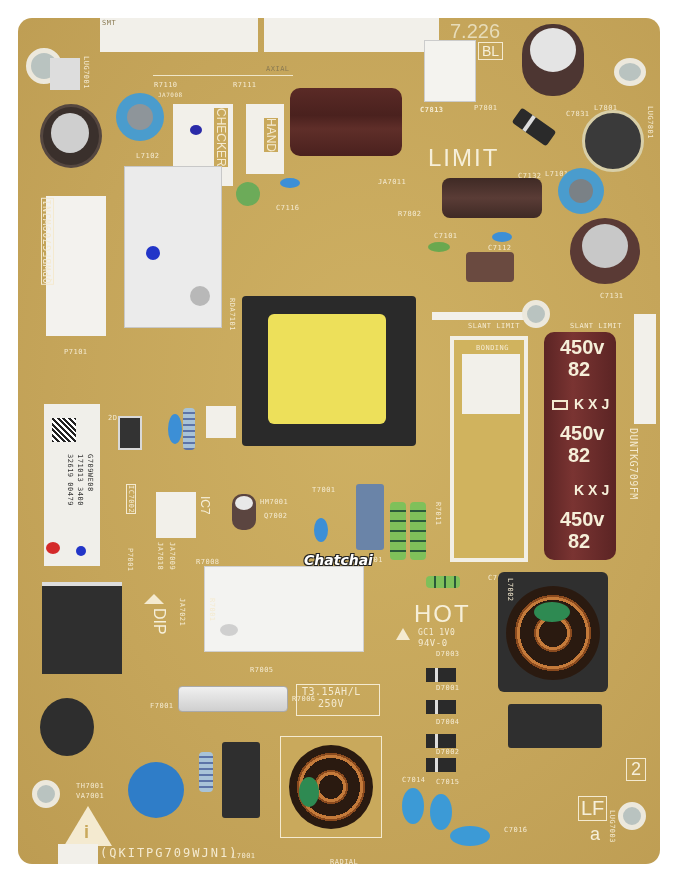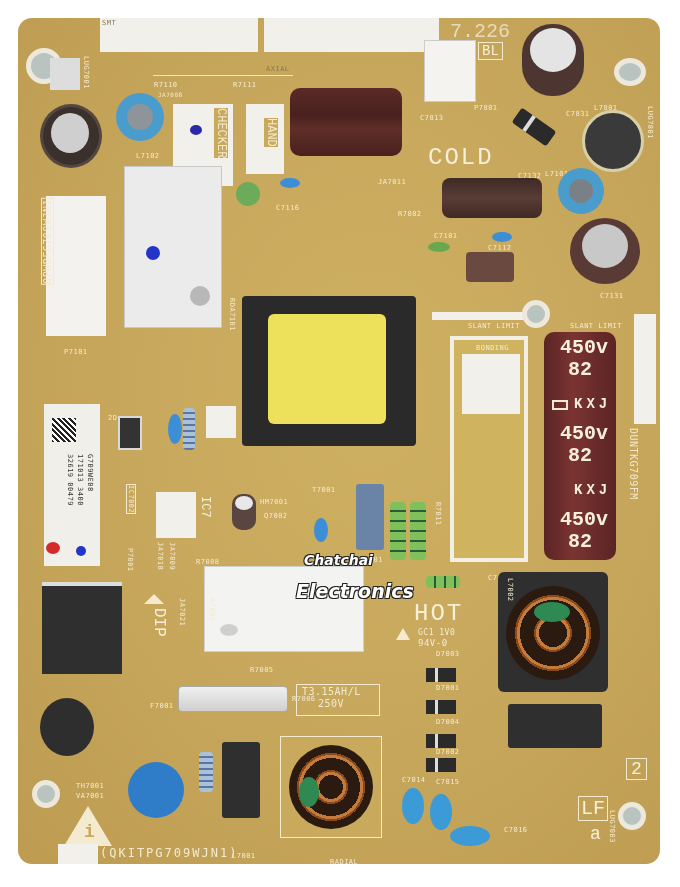--- a/index.html
+++ b/index.html
@@ -1,21 +1,21 @@
 <!DOCTYPE html>
 <html><head>
 <meta charset="utf-8">
 <style>
   html,body{margin:0;padding:0;background:#fff;}
   body{width:680px;height:887px;position:relative;overflow:hidden;font-family:"DejaVu Sans Mono","Liberation Mono",monospace;}
   .board{position:absolute;left:18px;top:18px;width:642px;height:846px;background:#c9a95c;border-radius:14px;
     background-image:radial-gradient(ellipse at 55% 45%,#cfb163 0%,#c5a55a 60%,#bd9c52 100%);}
   .abs{position:absolute;}
   .silk{position:absolute;color:#f4ead0;font-size:7px;letter-spacing:0.5px;white-space:nowrap;}
-  .silk-big{position:absolute;color:#f6efd9;white-space:nowrap;font-family:Liberation Mono, monospace;}
+  .silk-big{position:absolute;color:#f6efd9;white-space:nowrap;font-family:Liberation Sans, sans-serif;}
   .pad-white{position:absolute;background:#f2f0ea;}
   .vert{writing-mode:vertical-rl;}
   .vert-lr{writing-mode:vertical-rl;transform:rotate(180deg);}
   .hole{position:absolute;border-radius:50%;background:#b9c3c0;border:5px solid #ece8dc;}
   .cap-e{position:absolute;border-radius:8px;}
   .dot{position:absolute;border-radius:50%;}
   .resistor{position:absolute;border-radius:4px;}
   .diode{position:absolute;background:#2a2a2a;}
   .diode::before{content:"";position:absolute;left:30%;top:0;width:10%;height:100%;background:#ddd;}
   .line{position:absolute;background:#efe6c8;}
@@ -56,37 +56,37 @@
   <div class="pad-white" style="left:228px;top:86px;width:38px;height:70px;"></div>
   <div class="silk-big vert" style="left:246px;top:100px;font-size:12px;color:#f4ead0;background:#c9a95c;">HAND</div>
 
   <div class="cap-e" style="left:272px;top:70px;width:112px;height:68px;background:linear-gradient(#5a2a26,#4a211e 40%,#5f2e29 60%,#4a211e);border-radius:10px;"></div>
 
   <div class="silk-big" style="left:432px;top:2px;font-size:20px;color:#e7dcb9;">7.226</div>
   <div class="silk-big" style="left:460px;top:24px;font-size:14px;border:1px solid #f4ead0;padding:0 3px;">BL</div>
 
   <div class="pad-white" style="left:406px;top:22px;width:50px;height:60px;background:#f4f3ef;border:1px solid #ccc;"></div>
   <div class="silk" style="left:412px;top:86px;margin-left:44px;">P7801</div>
-  <div class="silk" style="left:402px;top:96px;">C7813</div>
+  <div class="silk" style="left:402px;top:88px;font-weight:bold;">C7813</div>
 
   <div class="cap-e" style="left:504px;top:6px;width:62px;height:72px;border-radius:30px;background:#4d3632;">
     <div class="dot" style="left:8px;top:4px;width:46px;height:44px;background:#e4e4e4;"></div>
   </div>
   <div class="silk" style="left:548px;top:92px;">C7831</div>
 
   <div class="diode" style="left:495px;top:100px;width:42px;height:18px;transform:rotate(35deg);border-radius:3px;"></div>
 
   <div class="hole" style="left:596px;top:40px;width:22px;height:18px;"></div>
   <div class="silk vert" style="left:628px;top:88px;">LUG7801</div>
 
   <div class="dot" style="left:564px;top:92px;width:56px;height:56px;background:#3a3a3a;border:3px solid #d8cfa8;"></div>
   <div class="silk" style="left:576px;top:86px;">L7801</div>
   <div class="silk" style="left:527px;top:152px;">L7101</div>
 
-  <div class="silk-big" style="left:410px;top:126px;font-size:24px;letter-spacing:2px;">COLD</div>
+  <div class="silk-big" style="left:410px;top:126px;font-size:24px;letter-spacing:2px;">LIMIT</div>
 
   <div class="cap-e" style="left:424px;top:160px;width:100px;height:40px;background:linear-gradient(#3f2a25,#5a3c36 50%,#3f2a25);border-radius:8px;"></div>
   <div class="silk" style="left:500px;top:154px;">C7132</div>
   <div class="silk" style="left:360px;top:160px;">JA7011</div>
   <div class="silk" style="left:380px;top:192px;">R7802</div>
 
   <div class="dot" style="left:540px;top:150px;width:46px;height:46px;background:#4a9ccd;">
     <div class="dot" style="left:11px;top:11px;width:24px;height:24px;background:#7a8186;"></div>
   </div>
 
@@ -175,21 +175,20 @@
   <div class="silk" style="left:332px;top:538px;">RDA7001</div>
   <div class="resistor" style="left:372px;top:484px;width:16px;height:58px;background:repeating-linear-gradient(#7fc05a 0 8px,#2a5a3a 8px 10px);"></div>
   <div class="resistor" style="left:392px;top:484px;width:16px;height:58px;background:repeating-linear-gradient(#7fc05a 0 8px,#2a5a3a 8px 10px);"></div>
   <div class="silk vert" style="left:416px;top:484px;">R7011</div>
   <div class="resistor" style="left:408px;top:558px;width:34px;height:12px;background:repeating-linear-gradient(90deg,#7fc05a 0 8px,#2a5a3a 8px 10px);"></div>
 
   <div class="pad-white" style="left:186px;top:548px;width:158px;height:84px;background:#f3f3f1;border:1px solid #d0d0d0;"></div>
   <div class="dot" style="left:202px;top:606px;width:18px;height:12px;background:#cfcfcf;"></div>
 
   <div class="wm" style="left:286px;top:534px;font-size:14px;">Chatchai</div>
-  <div class="wm" style="left:278px;top:562px;font-size:19px;">Electronics</div>
 
   <div class="silk-big" style="left:396px;top:582px;font-size:24px;letter-spacing:2px;">HOT</div>
   <div class="silk" style="left:400px;top:610px;font-size:8px;">GC1 1V0</div>
   <div class="silk" style="left:400px;top:620px;font-size:9px;">94V-0</div>
   <div class="abs" style="left:378px;top:610px;width:0;height:0;border-left:7px solid transparent;border-right:7px solid transparent;border-bottom:12px solid #f4ead0;"></div>
 
   <div class="abs" style="left:126px;top:576px;width:0;height:0;border-left:10px solid transparent;border-right:10px solid transparent;border-bottom:10px solid #f4ead0;"></div>
   <div class="silk-big vert" style="left:132px;top:590px;font-size:16px;">DIP</div>
   <div class="silk vert" style="left:160px;top:580px;">JA7021</div>
   <div class="silk vert" style="left:190px;top:580px;">R7001</div>

